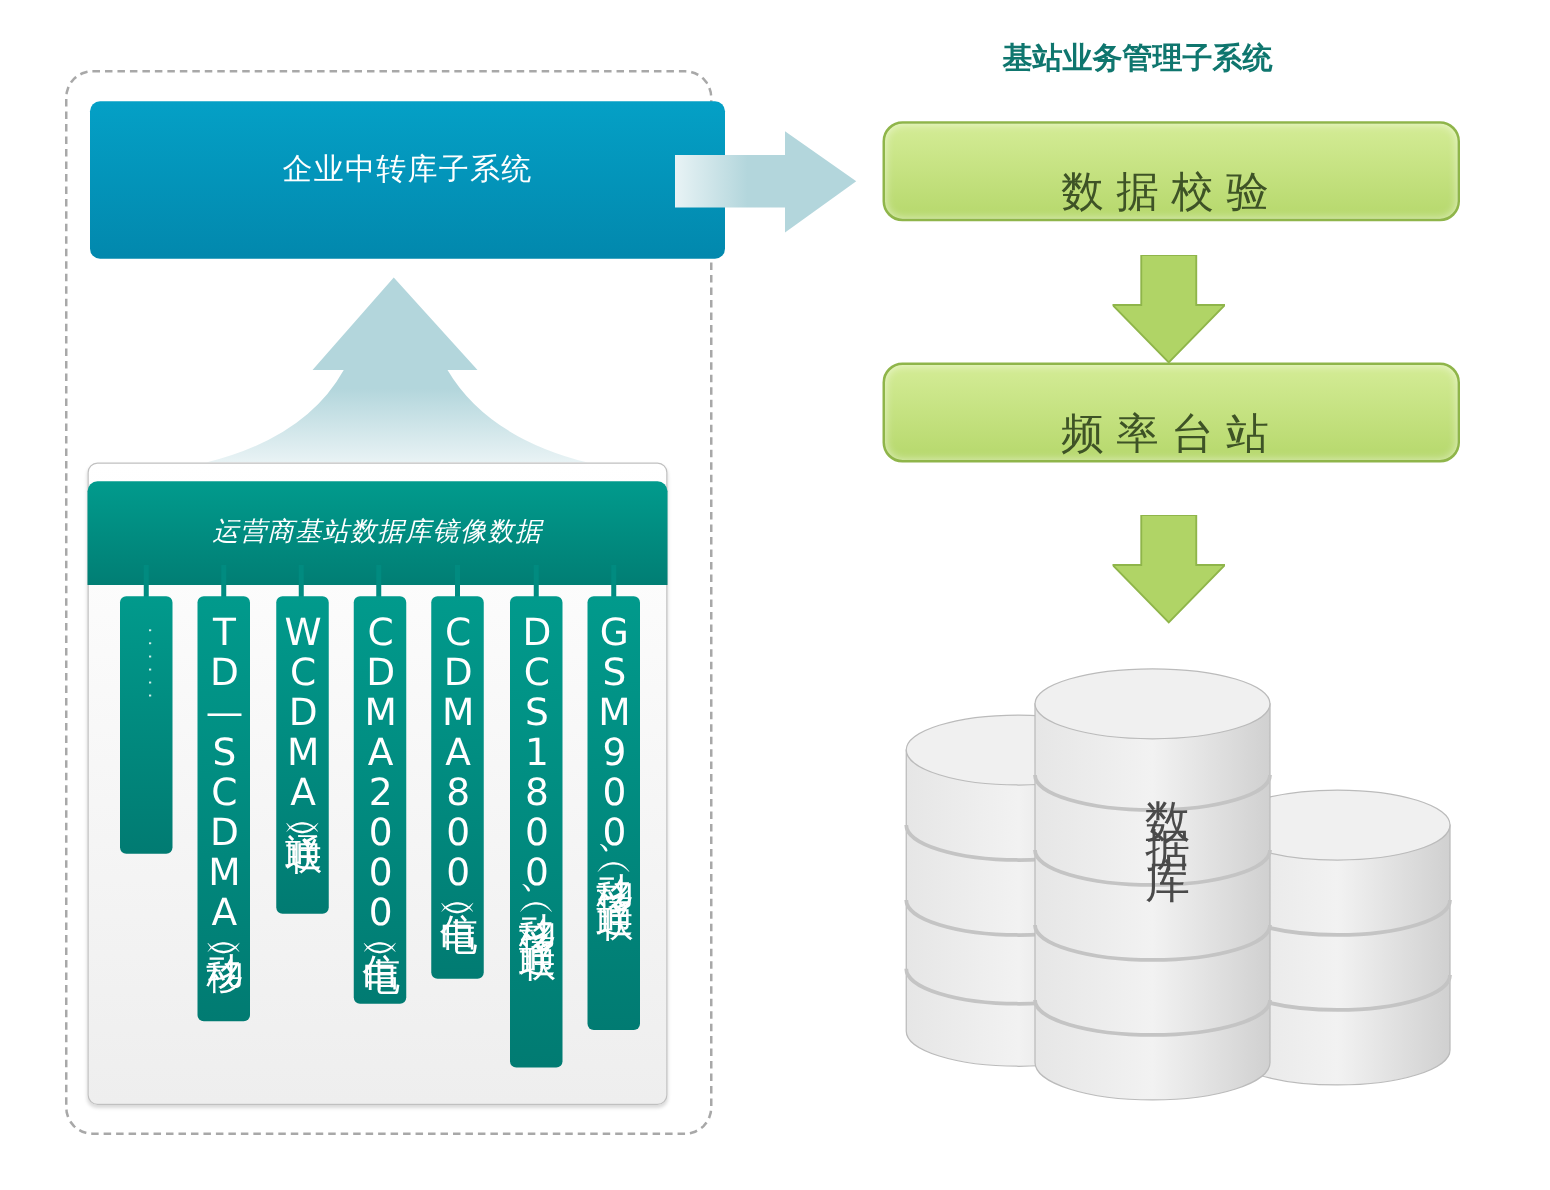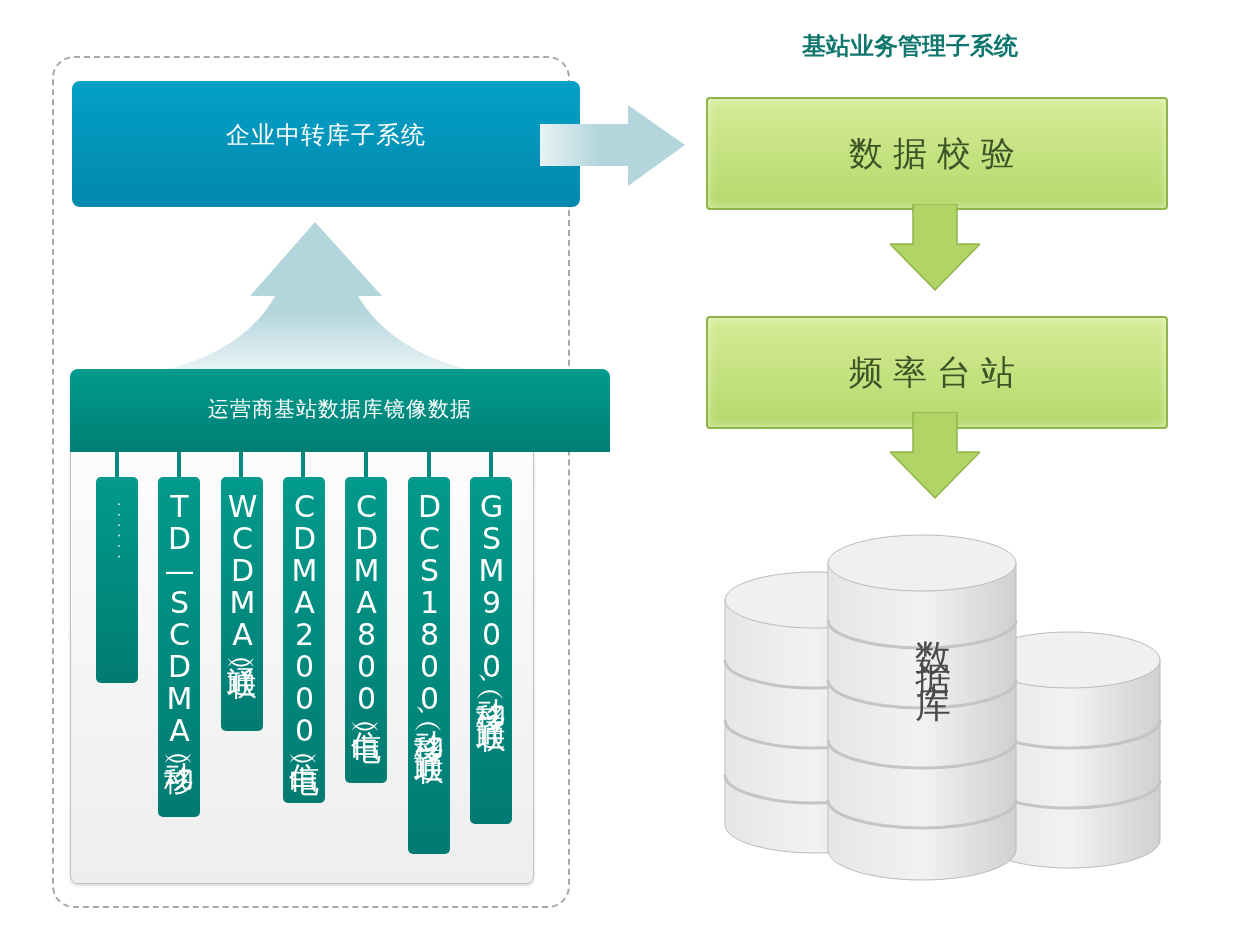--- a/index.html
+++ b/index.html
@@ -17,40 +17,40 @@
   #relay span { position: absolute; left: 0; right: 0; top: 38px; text-align: center;
                 color: #fff; font-size: 24px; font-family: "DejaVu Serif", serif; letter-spacing: 1px; }
 
   
   #up-arrow { left: 150px; top: 210px; width: 320px; height: 160px; }
 
   
   #panel { left: 70px; top: 370px; width: 464px; height: 514px; border-radius: 8px;
            background: linear-gradient(#ffffff, #eeeeee); border: 1px solid #c0c0c0; box-sizing: border-box;
            box-shadow: 0 2px 3px rgba(0,0,0,0.15); }
-  #mirror-header { left: 70px; top: 369px; width: 540px; height: 83px; border-radius: 8px 8px 0 0;
-                   background: linear-gradient(#019b8d, #017e74); }
+  #mirror-header { left: 70px; top: 385px; width: 464px; height: 83px; border-radius: 8px 8px 0 0;
+                   background: linear-gradient(#019b8d, #017e74); font-style: italic; }
   #mirror-header span { position: absolute; left: 0; right: 0; top: 26px; text-align: center;
                         color: #fff; font-size: 21px; font-family: "DejaVu Serif", serif; letter-spacing: 1px; }
 
   .connector { position: absolute; top: 452px; width: 4px; height: 26px; background: #018b80; }
   .bar { position: absolute; top: 477px; width: 42px; border-radius: 5px;
          background: linear-gradient(#019a8c, #017b72); }
   .bar .txt { position: absolute; left: 50%; top: 12px; transform: translateX(-50%);
               writing-mode: vertical-rl; text-orientation: upright; color: #fff;
               font-size: 30px; line-height: 30px; letter-spacing: -3px; font-family: "DejaVu Sans", sans-serif; white-space: nowrap; }
   .bar .dots { position: absolute; left: 15px; top: 25px; color:#cfeeea; font-size: 14px; line-height: 15px; }
 
   
   #right-arrow { left: 540px; top: 100px; width: 150px; height: 90px; }
 
   
   #right-title { left: 700px; top: 30px; width: 420px; text-align: center; font-size: 24px;
                  font-family: "DejaVu Serif", serif; color: #0f766e; font-weight: bold; }
-  .green-box { position: absolute; left: 706px; width: 462px; height: 113px; border-radius: 4px;
+  .green-box { position: absolute; left: 706px; width: 462px; height: 80px; border-radius: 16px;
                background: linear-gradient(#d4ec96, #b6d86c); border: 2px solid #8fb54a; box-sizing: border-box;
                box-shadow: inset 0 0 8px rgba(255,255,255,0.6); }
   .green-box span { position: absolute; left: 0; right: 0; top: 32px; text-align: center;
                     color: #3e5326; font-size: 34px; letter-spacing: 10px; }
   .down-arrow { position: absolute; left: 890px; width: 90px; height: 90px; }
 
   #db { left: 720px; top: 525px; width: 450px; height: 360px; }
   #db-label { left: 902px; top: 620px; width: 50px; text-align: center; color: #4a4a4a;
               font-size: 36px; line-height: 66px; }
 </style>
@@ -123,21 +123,21 @@
 <div id="right-title" class="abs">基站业务管理子系统</div>
 
 <div class="green-box" style="top:97px">
   <span>数据校验</span>
 </div>
 
 <svg class="down-arrow" style="top:204px" viewBox="0 0 90 90">
   <path d="M23 0 L23 40 L0 40 L45 86 L90 40 L67 40 L67 0 Z" fill="#b0d466" stroke="#8fb54a" stroke-width="1.5"></path>
 </svg>
 
-<div class="green-box" style="top:316px">
+<div class="green-box" style="top:290px">
   <span>频率台站</span>
 </div>
 
 <svg class="down-arrow" style="top:412px" viewBox="0 0 90 90">
   <path d="M23 0 L23 40 L0 40 L45 86 L90 40 L67 40 L67 0 Z" fill="#b0d466" stroke="#8fb54a" stroke-width="1.5"></path>
 </svg>
 
 <svg id="db" class="abs" viewBox="0 0 450 360">
   <defs>
     <linearGradient id="cyl" x1="0" y1="0" x2="1" y2="0">

